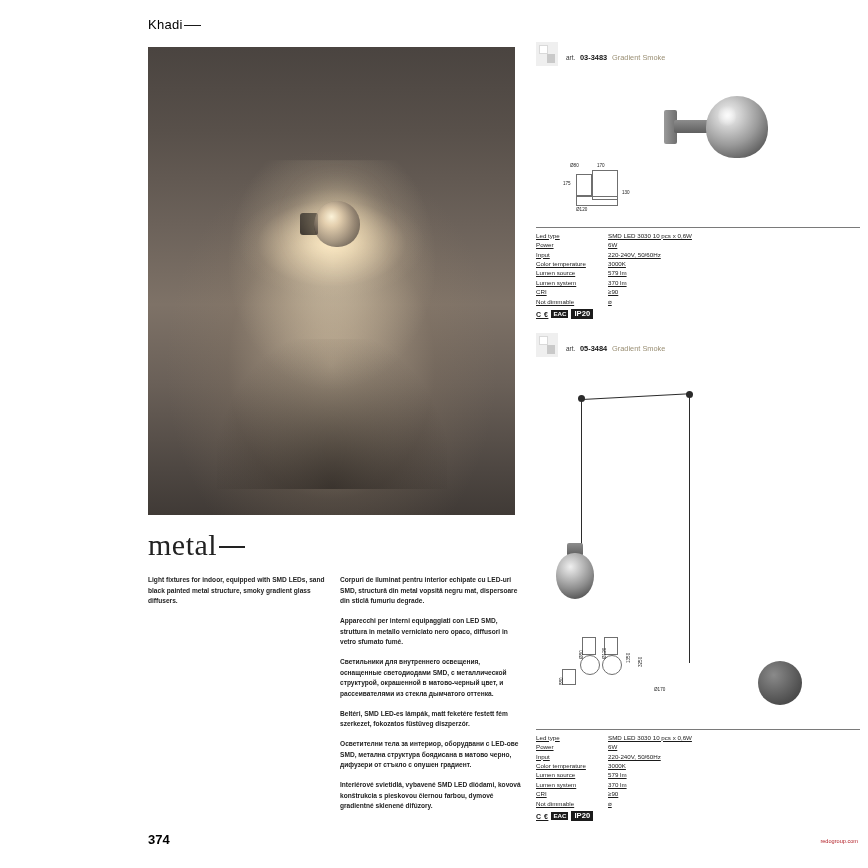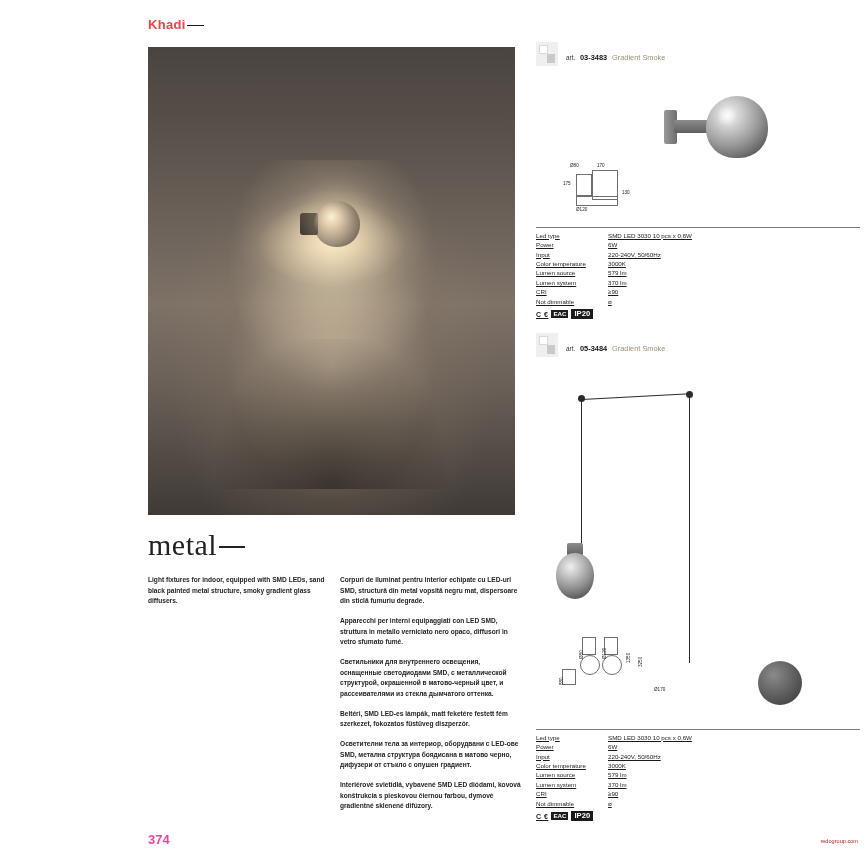--- a/index.html
+++ b/index.html
@@ -16,23 +16,23 @@
   
   .left-col {
     position: absolute;
     left: 0; top: 0;
     width: 528px; height: 868px;
   }
   .brand-title {
     position: absolute;
     left: 148px; top: 17px;
     font-size: 13px;
-    font-weight: 700;
+    font-weight: 400;
     letter-spacing: 0.3px;
-    color: #ef4444;
+    color: #000000;
   }
   .brand-title .underscore {
     display: inline-block;
     border-bottom: 1.5px solid #1a1a1a;
     width: 17px;
     margin-left: 1px;
     vertical-align: 3px;
   }
 
   .hero-photo {
@@ -107,21 +107,21 @@
   }
   .desc-col p { margin: 0 0 9px 0; }
   .desc-left  { left: 148px; top: 575px; width: 178px; }
   .desc-right { left: 340px; top: 575px; width: 182px; }
 
   .page-number {
     position: absolute;
     left: 148px; top: 832px;
     font-size: 13px;
     font-weight: 700;
-    color: #ec4899;
+    color: #000000;
   }
 
   
   .right-col {
     position: absolute;
     left: 528px; top: 0;
     width: 340px; height: 868px;
     border-left: 0;
   }
 

